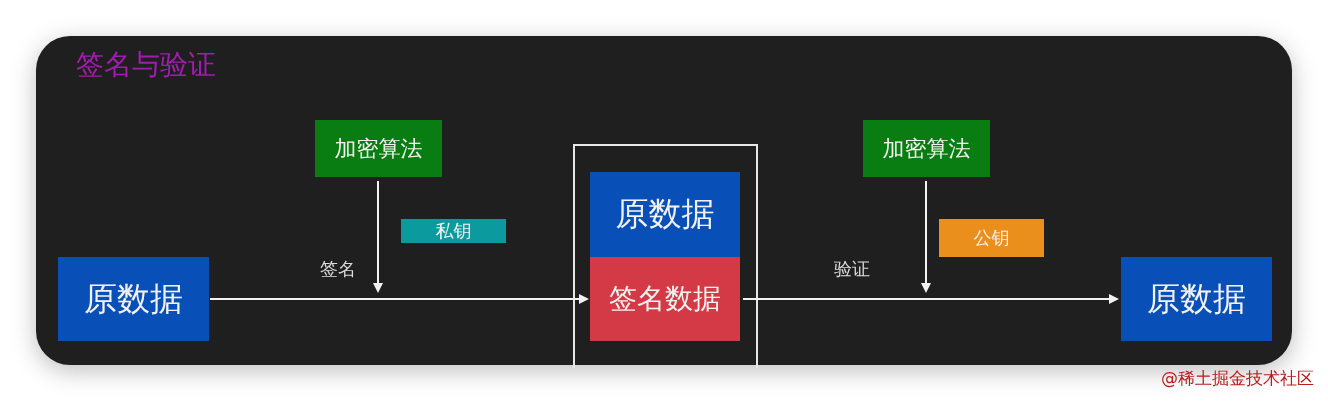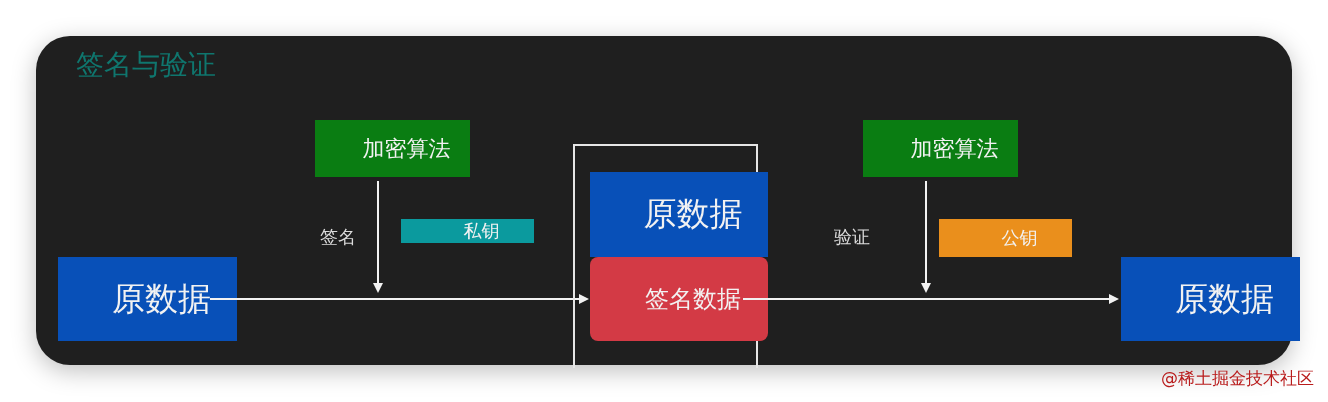--- a/index.html
+++ b/index.html
@@ -1,27 +1,27 @@
 <!DOCTYPE html>
 <html><head>
 <meta charset="utf-8">
 <style>
   html, body { margin:0; padding:0; }
   body { width:1328px; height:402px; background:#ffffff; position:relative; overflow:hidden;
          font-family:"DejaVu Sans", "Liberation Sans", sans-serif; }
   .panel { position:absolute; left:36px; top:36px; width:1256px; height:329px; background:#1f1f1f;
            border-radius:34px; box-shadow:0 6px 24px rgba(0,0,0,0.25); }
-  .title { position:absolute; left:76px; top:46px; color:#0f766e; font-size:28px; font-weight:300; }
-  .box { position:absolute; display:flex; align-items:center; justify-content:center; color:#f2f2f2;padding-left:28px; }
+  .title { position:absolute; left:76px; top:46px; color:#a21caf; font-size:28px; font-weight:300; }
+  .box { position:absolute; display:flex; align-items:center; justify-content:center; color:#f2f2f2; }
   .blue { background:#0850b8; font-size:33px; }
-  .red { background:#d33a45; font-size:24px;border-radius:8px; }
+  .red { background:#d33a45; font-size:28px; }
   .green { background:#0a7d12; font-size:22px; }
   .teal { background:#0b9a9e; font-size:18px; }
   .orange { background:#ea8f1c; font-size:18px; }
-  .label { position:absolute; color:#dcdcdc; font-size:18px; }
+  .label { position:absolute; color:#dcdcdc; font-size:18px;margin-top:32px; }
   .hline { position:absolute; height:2px; background:#f2f2f2; }
   .vline { position:absolute; width:2px; background:#f2f2f2; }
   .arrow-r { position:absolute; width:0; height:0; border-top:5px solid transparent; border-bottom:5px solid transparent; border-left:10px solid #f2f2f2; }
   .arrow-d { position:absolute; width:0; height:0; border-left:5px solid transparent; border-right:5px solid transparent; border-top:10px solid #f2f2f2; }
   .frame { position:absolute; border:2px solid #e6e6e6; border-bottom:none; }
   .watermark { position:absolute; right:14px; top:367px; color:#b91c1c; font-size:17px; }
 </style>
 </head>
 <body>
 

